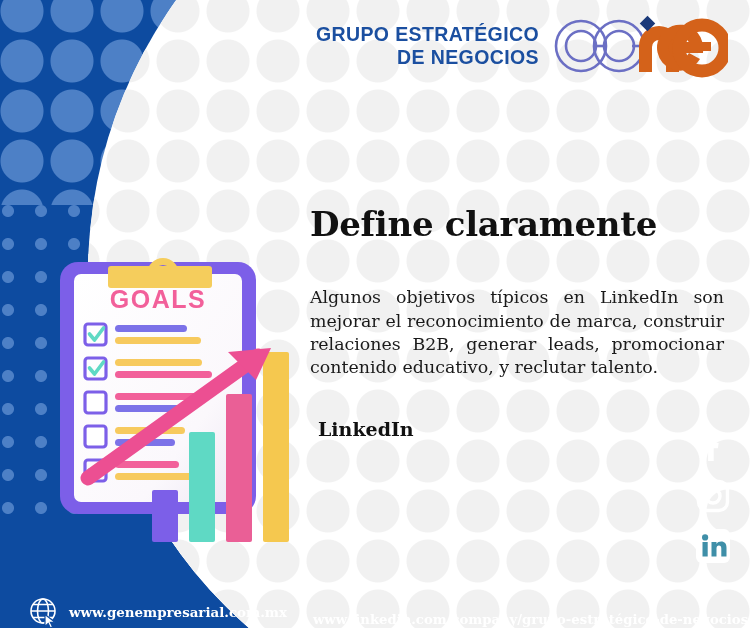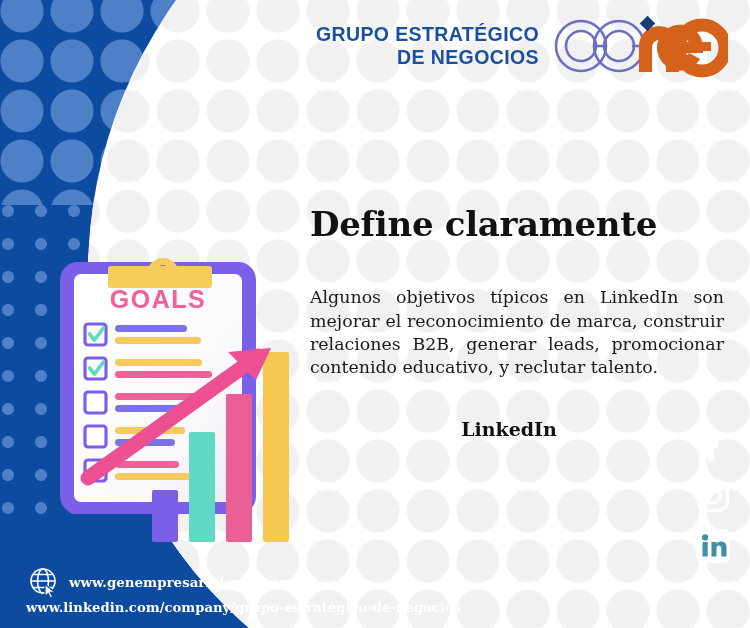--- a/index.html
+++ b/index.html
@@ -127,24 +127,24 @@
     font-family: "DejaVu Serif", "Liberation Serif", serif;
     font-size: 17.4px;
     line-height: 1.33;
     color: #1a1a1a;
     text-align: justify;
     text-align-last: left;
     hyphens: none;
   }
   .source-label {
     position: absolute;
-    left: 302px;
+    left: 318px;
     top: 418px;
     width: 414px;
-    text-align: center;
+    text-align: left;
     z-index: 20;
     font-family: "DejaVu Serif", "Liberation Serif", serif;
     font-weight: bold;
     font-size: 19px;
     color: #111111;
   }
 
   
   .illustration {
     position: absolute;
@@ -159,22 +159,21 @@
 
   
   .footer {
     position: absolute;
     left: 0;
     bottom: 0;
     width: 750px;
     height: 62px;
     z-index: 25;
     display: flex;
-    align-items: flex-start;
-    flex-direction: column;
+    align-items: flex-end;
   }
   .footer-site {
     display: flex;
     align-items: center;
     margin-left: 28px;
   }
   .globe-icon { width: 32px; height: 32px; margin-right: 9px; flex: none; }
   .footer-text {
     color: #ffffff;
     font-family: "DejaVu Serif", "Liberation Serif", serif;

